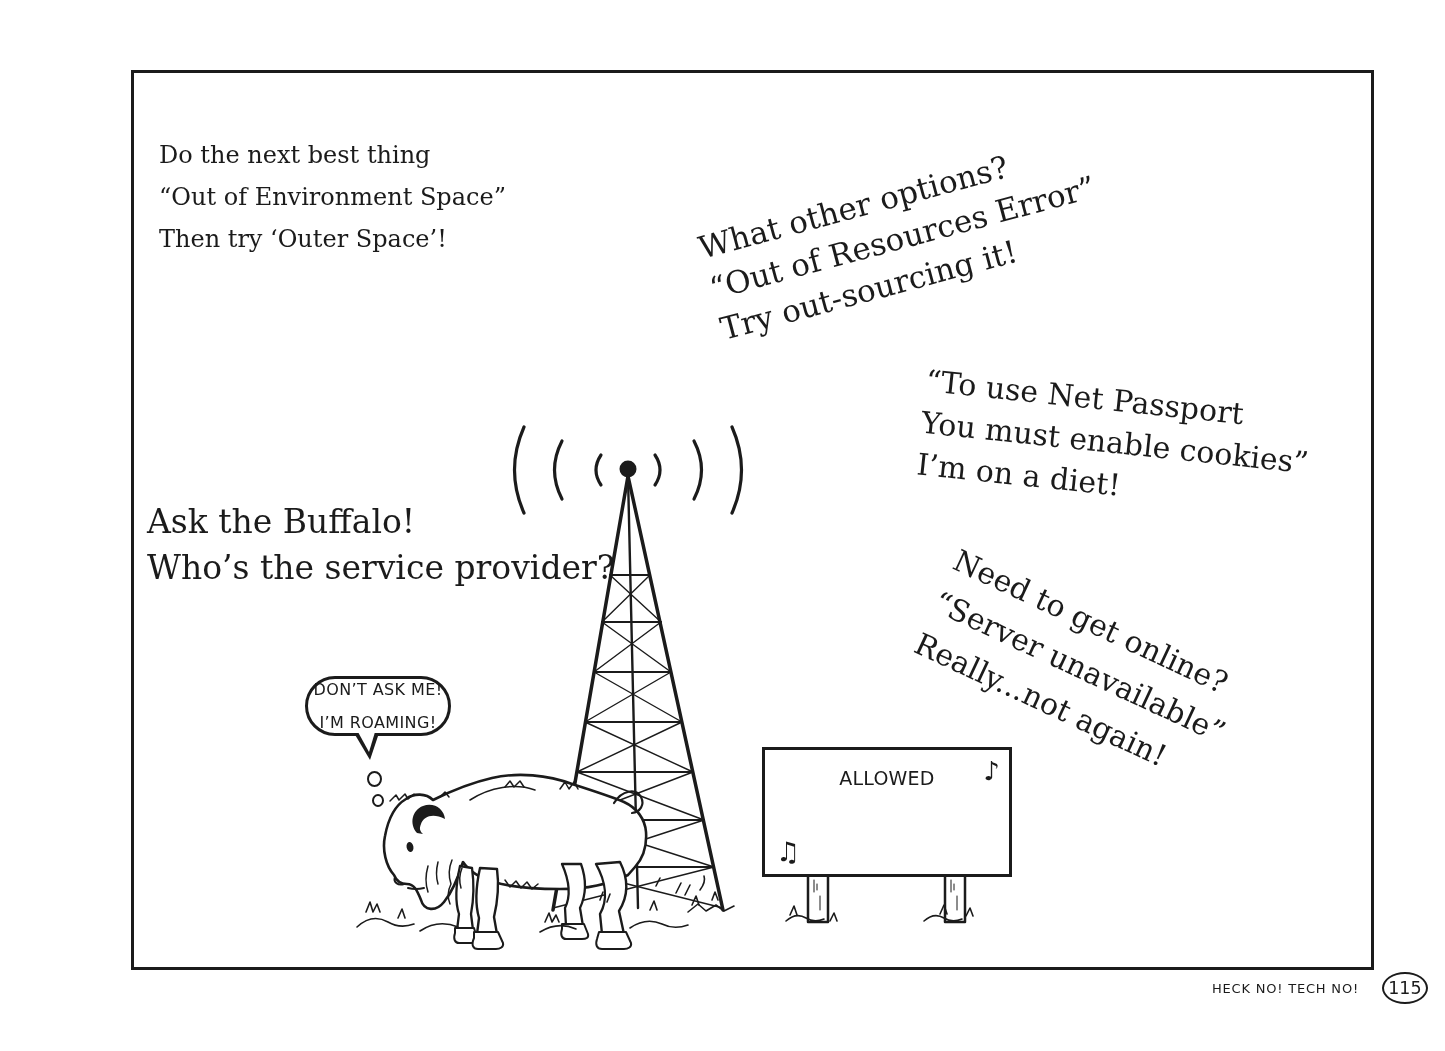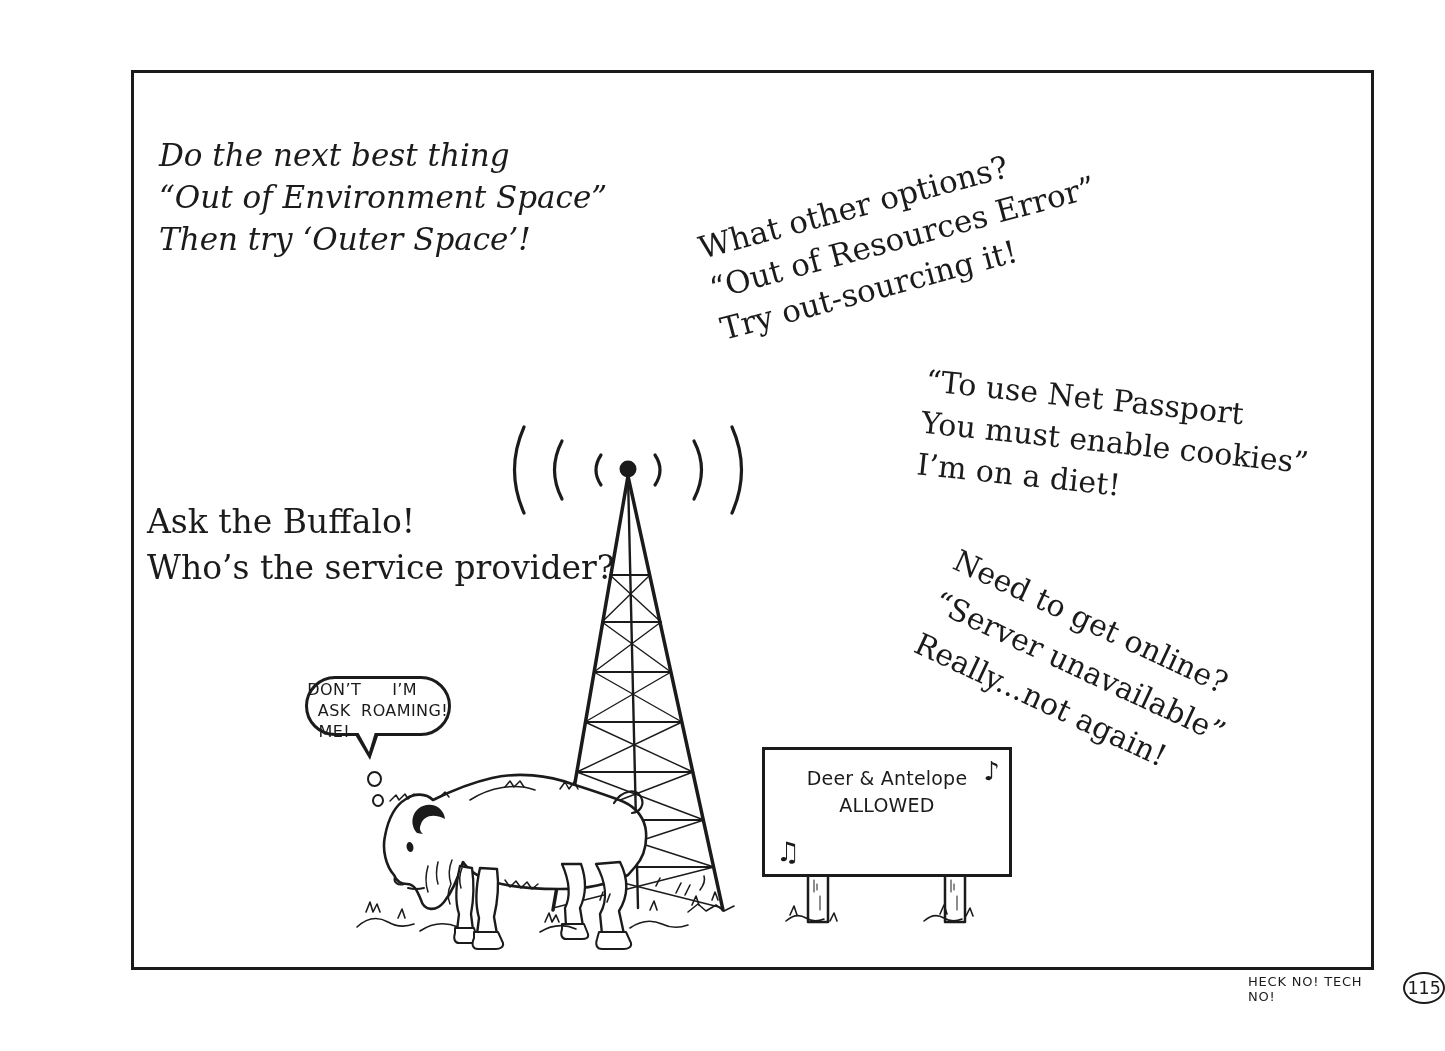--- a/index.html
+++ b/index.html
@@ -20,36 +20,36 @@
   }
   svg.scene { position:absolute; left:0; top:0; pointer-events:none; }
 
   
   .joke {
     position:absolute;
     font-family:"DejaVu Serif", serif;
     white-space:nowrap;
     z-index:3;
   }
-  #joke-env      { left:159px; top:134px; font-size:31px; line-height:42px;font-style:italic; }
+  #joke-env      { left:159px; top:134px; font-size:24px; line-height:42px; }
   #joke-options  { left:694px; top:228px; font-size:31px; line-height:42px;
                    transform:rotate(-15deg); transform-origin:0 0; }
   #joke-passport { left:928px; top:360px; font-size:30px; line-height:42px;
                    transform:rotate(6deg); transform-origin:0 0; }
   #joke-signal   { left:147px; top:499px; font-size:33px; line-height:46px; }
   #joke-server   { left:965px; top:538px; font-size:30px; line-height:46px;
                    transform:rotate(25deg); transform-origin:0 0; }
 
   
   .bubble {
     position:absolute; left:305px; top:676px;
     width:146px; height:60px;
     border:3px solid var(--ink); border-radius:30px;
     background:var(--paper);
-    display:flex; justify-content:flex-end;
+    display:flex; flex-direction:column; justify-content:space-between;
     text-align:center;
     font-size:16px; line-height:21px; letter-spacing:.4px;
     z-index:4; box-sizing:border-box;
   }
   .bubble::before {
     content:""; position:absolute; left:46px; bottom:-27px;
     border-style:solid; border-color:var(--ink) transparent transparent transparent;
     border-width:27px 9px 0 16px;
   }
   .bubble::after {
@@ -72,22 +72,22 @@
     box-sizing:border-box;
     text-align:center; padding-top:15px;
     font-size:19px; line-height:27px; letter-spacing:.2px;
     z-index:2;
   }
   .note-tr { position:absolute; right:9px;  top:8px;    font-size:26px; }
   .note-bl { position:absolute; left:11px;  bottom:9px; font-size:27px; }
 
   
   .page-footer {
-    position:absolute; left:1248px; top:972px;
-    display:flex; align-items:flex-end; gap:9px; z-index:3;
+    position:absolute; left:1212px; top:972px;
+    display:flex; align-items:center; gap:9px; z-index:3;
   }
   .book-title { font-size:13px; letter-spacing:.8px; }
   .page-badge {
     width:46px; height:32px;
     border:2.5px solid var(--ink); border-radius:50%;
     display:flex; align-items:center; justify-content:center;
     font-size:17.5px; box-sizing:border-box;margin-left:14px;
   }
 </style>
 </head>
@@ -251,21 +251,20 @@
   <div class="bubble">
     <div>DON’T ASK ME!</div>
     <div>I’M ROAMING!</div>
   </div>
   <div class="thought-dot" id="dot-a"></div>
   <div class="thought-dot" id="dot-b"></div>
 
   <div class="range-sign">
     <span class="note-tr">♪</span>
     <span class="note-bl">♫</span>
-    <div>Deer &amp; Antelope</div>
     <div>ALLOWED</div>
   </div>
 
   <div class="page-footer">
     <span class="book-title">HECK NO! TECH NO!</span>
     <span class="page-badge">
       <span>115</span>
     </span>
   </div>
 

